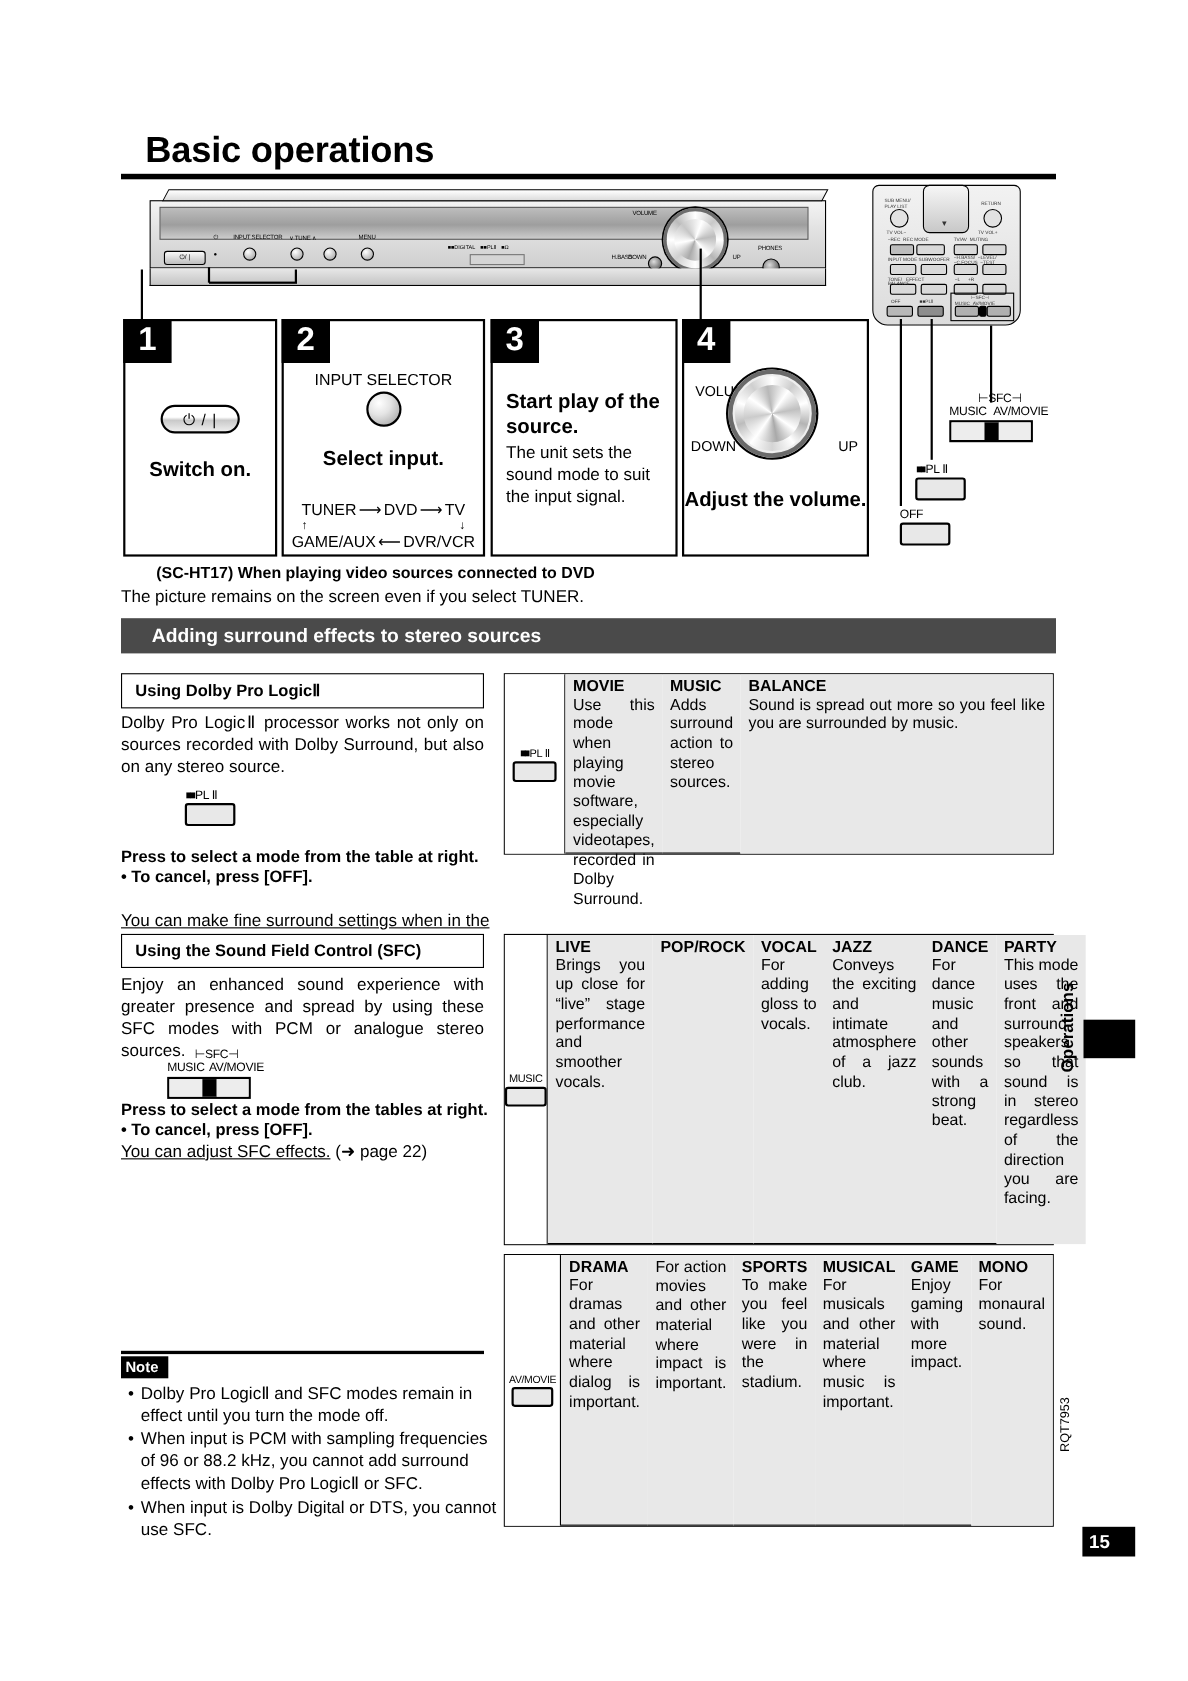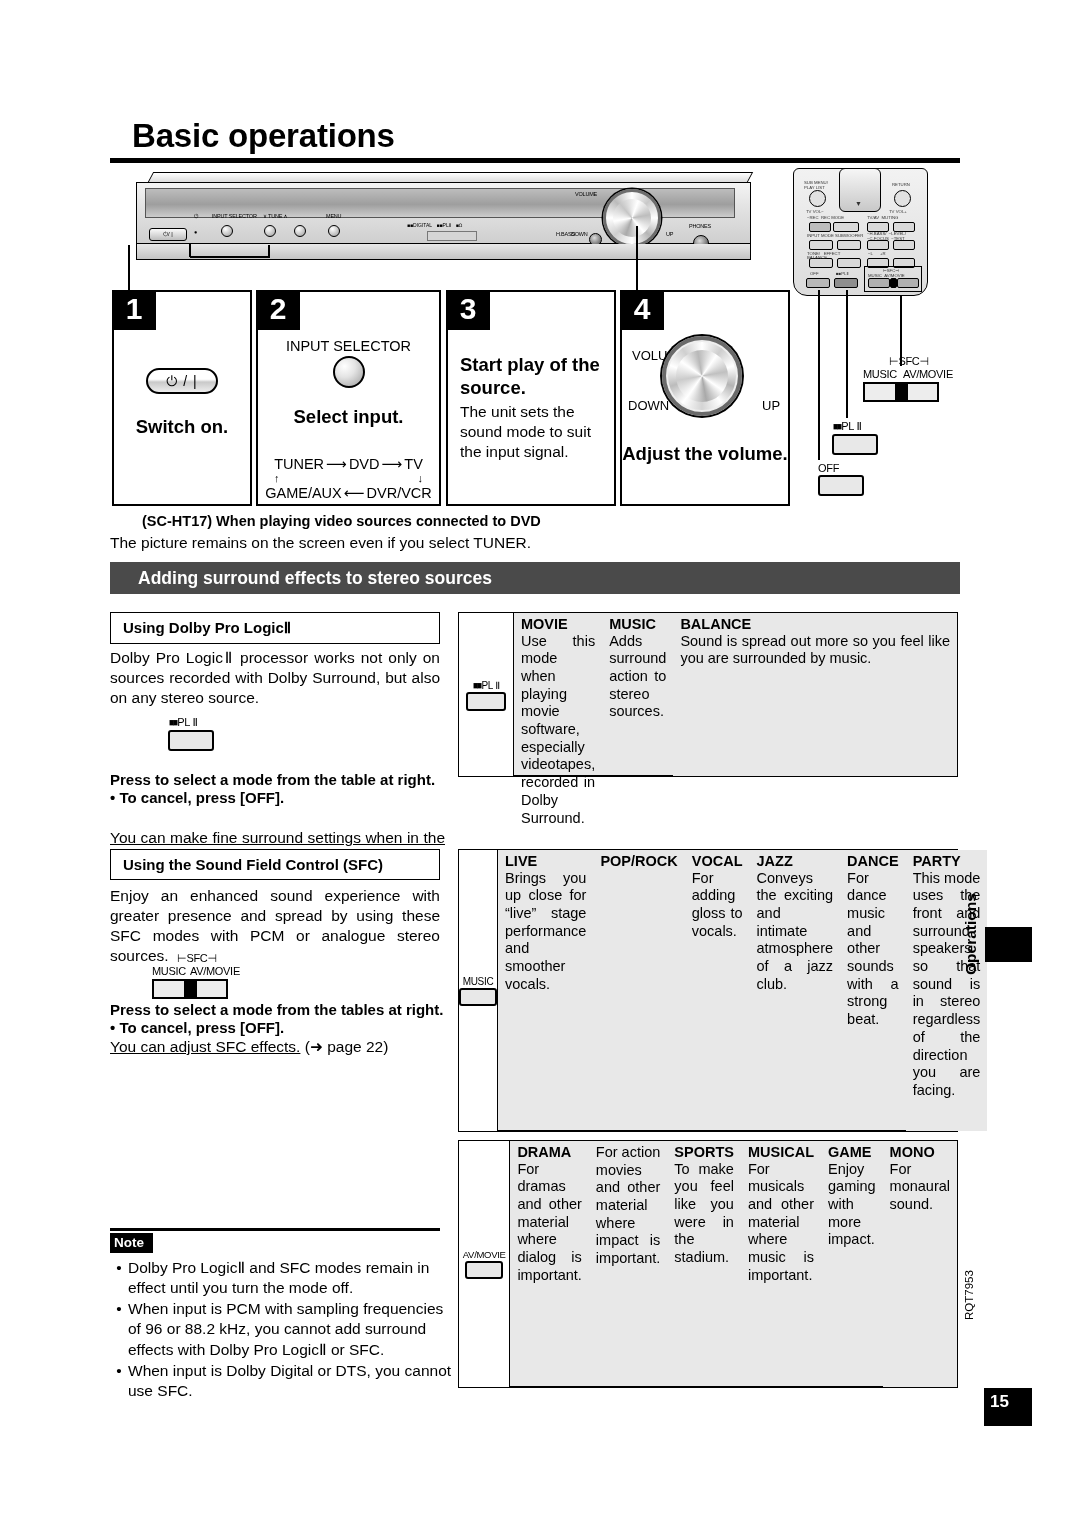--- a/index.html
+++ b/index.html
@@ -208,21 +208,21 @@
     position:absolute; left:962px; top:975px; width:100px;
     font-size:15.5px; font-weight:bold;
     transform:rotate(-90deg); transform-origin:left top;
     white-space:nowrap;
   }
   .rqt {
     position:absolute; left:963px; top:1320px; font-size:11.5px;
     transform:rotate(-90deg); transform-origin:left top; white-space:nowrap;
   }
   .pagenum {
-    position:absolute; left:984px; top:1388px; width:48px; height:38px;
+    position:absolute; left:984px; top:1388px; width:48px; height:27px;
     background:#000; color:#fff; font-size:17px; font-weight:bold;
     line-height:27px; padding-left:6px;
   }
 
   
   .remote { position:absolute; left:793px; top:168px; width:135px; height:128px; }
   .remote-shell {
     position:absolute; inset:0;
     background:linear-gradient(180deg,#f2f2f2,#dcdcdc);
     border:1.5px solid #000; border-radius:6px 6px 14px 14px;

